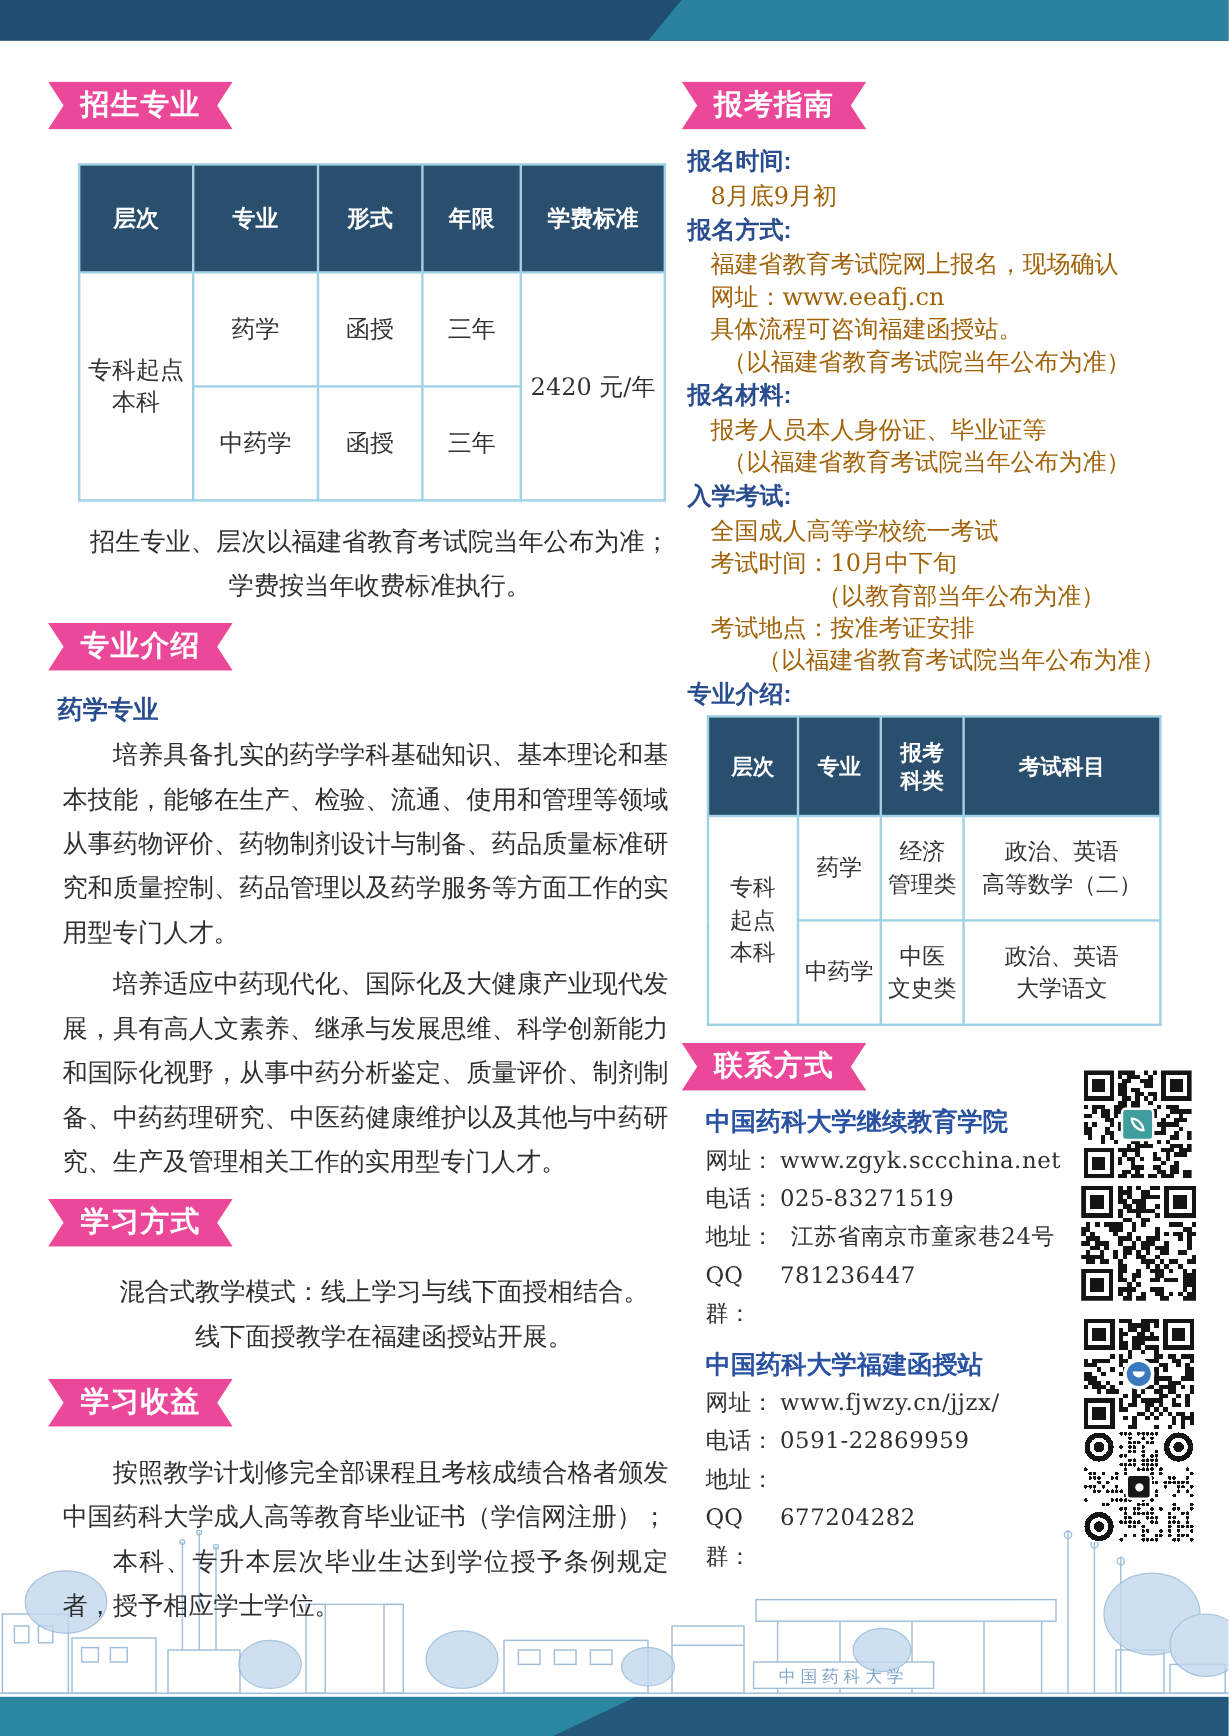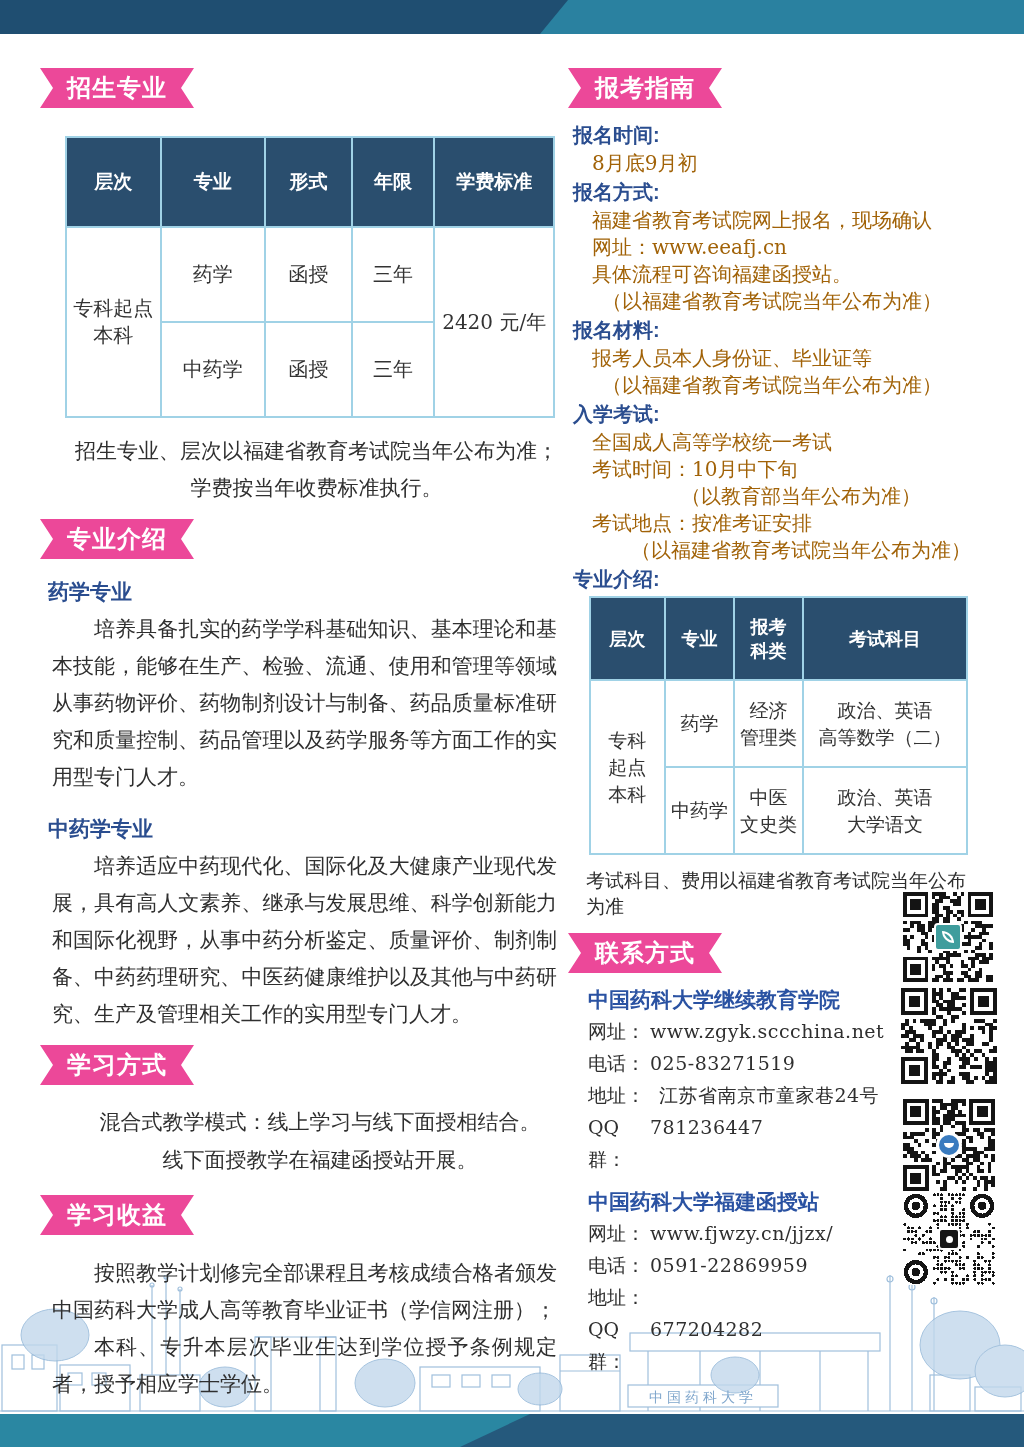--- a/index.html
+++ b/index.html
@@ -126,21 +126,20 @@
         </tr>
       </tbody>
     </table>
 
     <p class="note pre">招生专业、层次以福建省教育考试院当年公布为准；
 学费按当年收费标准执行。</p>
 
     <div class="badge badge2"><span>专业介绍</span></div>
     <div class="h3">药学专业</div>
     <p class="para">培养具备扎实的药学学科基础知识、基本理论和基本技能，能够在生产、检验、流通、使用和管理等领域从事药物评价、药物制剂设计与制备、药品质量标准研究和质量控制、药品管理以及药学服务等方面工作的实用型专门人才。</p>
-    <div class="h3">中药学专业</div>
     <p class="para">培养适应中药现代化、国际化及大健康产业现代发展，具有高人文素养、继承与发展思维、科学创新能力和国际化视野，从事中药分析鉴定、质量评价、制剂制备、中药药理研究、中医药健康维护以及其他与中药研究、生产及管理相关工作的实用型专门人才。</p>
 
     <div class="badge badge3"><span>学习方式</span></div>
     <p class="study pre">混合式教学模式：线上学习与线下面授相结合。
 线下面授教学在福建函授站开展。</p>
 
     <div class="badge badge4"><span>学习收益</span></div>
     <p class="para bpara bfirst">按照教学计划修完全部课程且考核成绩合格者颁发中国药科大学成人高等教育毕业证书（学信网注册）；</p>
     <p class="para bpara">本科、专升本层次毕业生达到学位授予条例规定者，授予相应学士学位。</p>
   </div>
@@ -203,21 +202,20 @@
         <tr>
           <td>中药学</td>
           <td class="pre">中医
 文史类</td>
           <td class="pre">政治、英语
 大学语文</td>
         </tr>
       </tbody>
     </table>
 
-    <p class="exam-note">考试科目、费用以福建省教育考试院当年公布为准</p>
 
     <div class="badge badge-contact"><span>联系方式</span></div>
 
     <div class="entry">
       <div class="ename">中国药科大学继续教育学院</div>
       <div class="erow">
           <span class="elabel">网址：</span>
           <span class="evalue">www.zgyk.sccchina.net</span>
         </div>
       <div class="erow">

